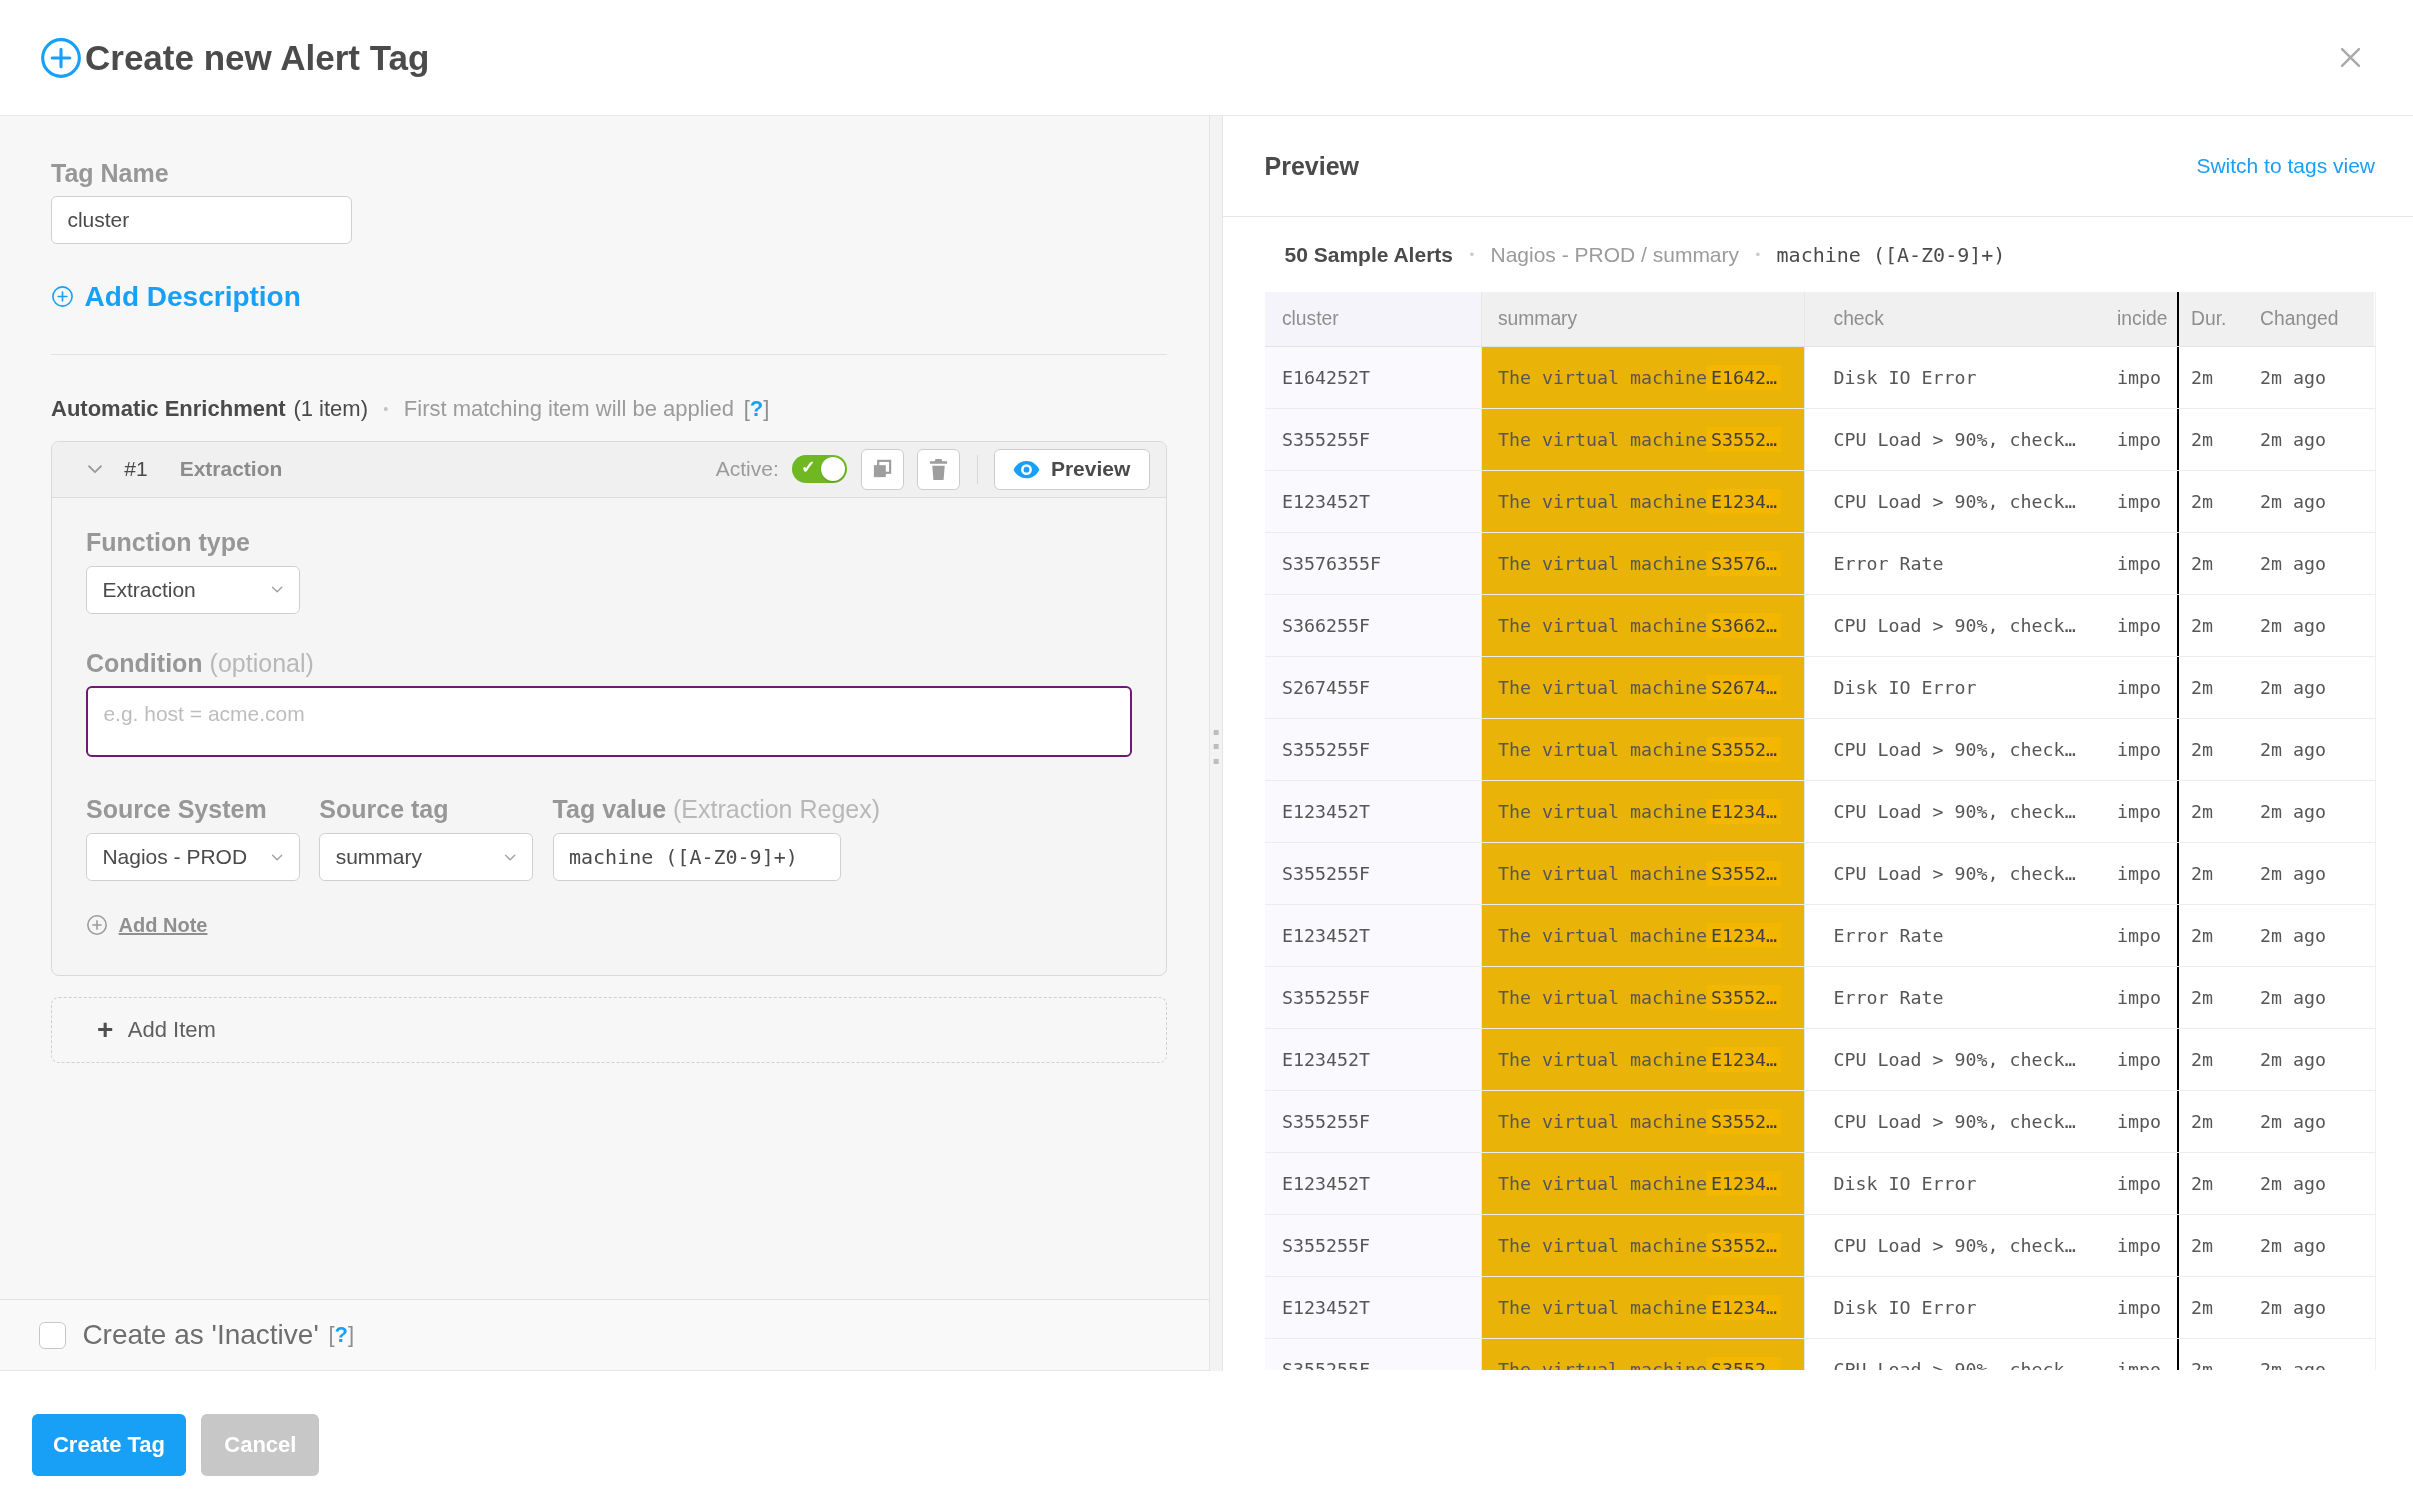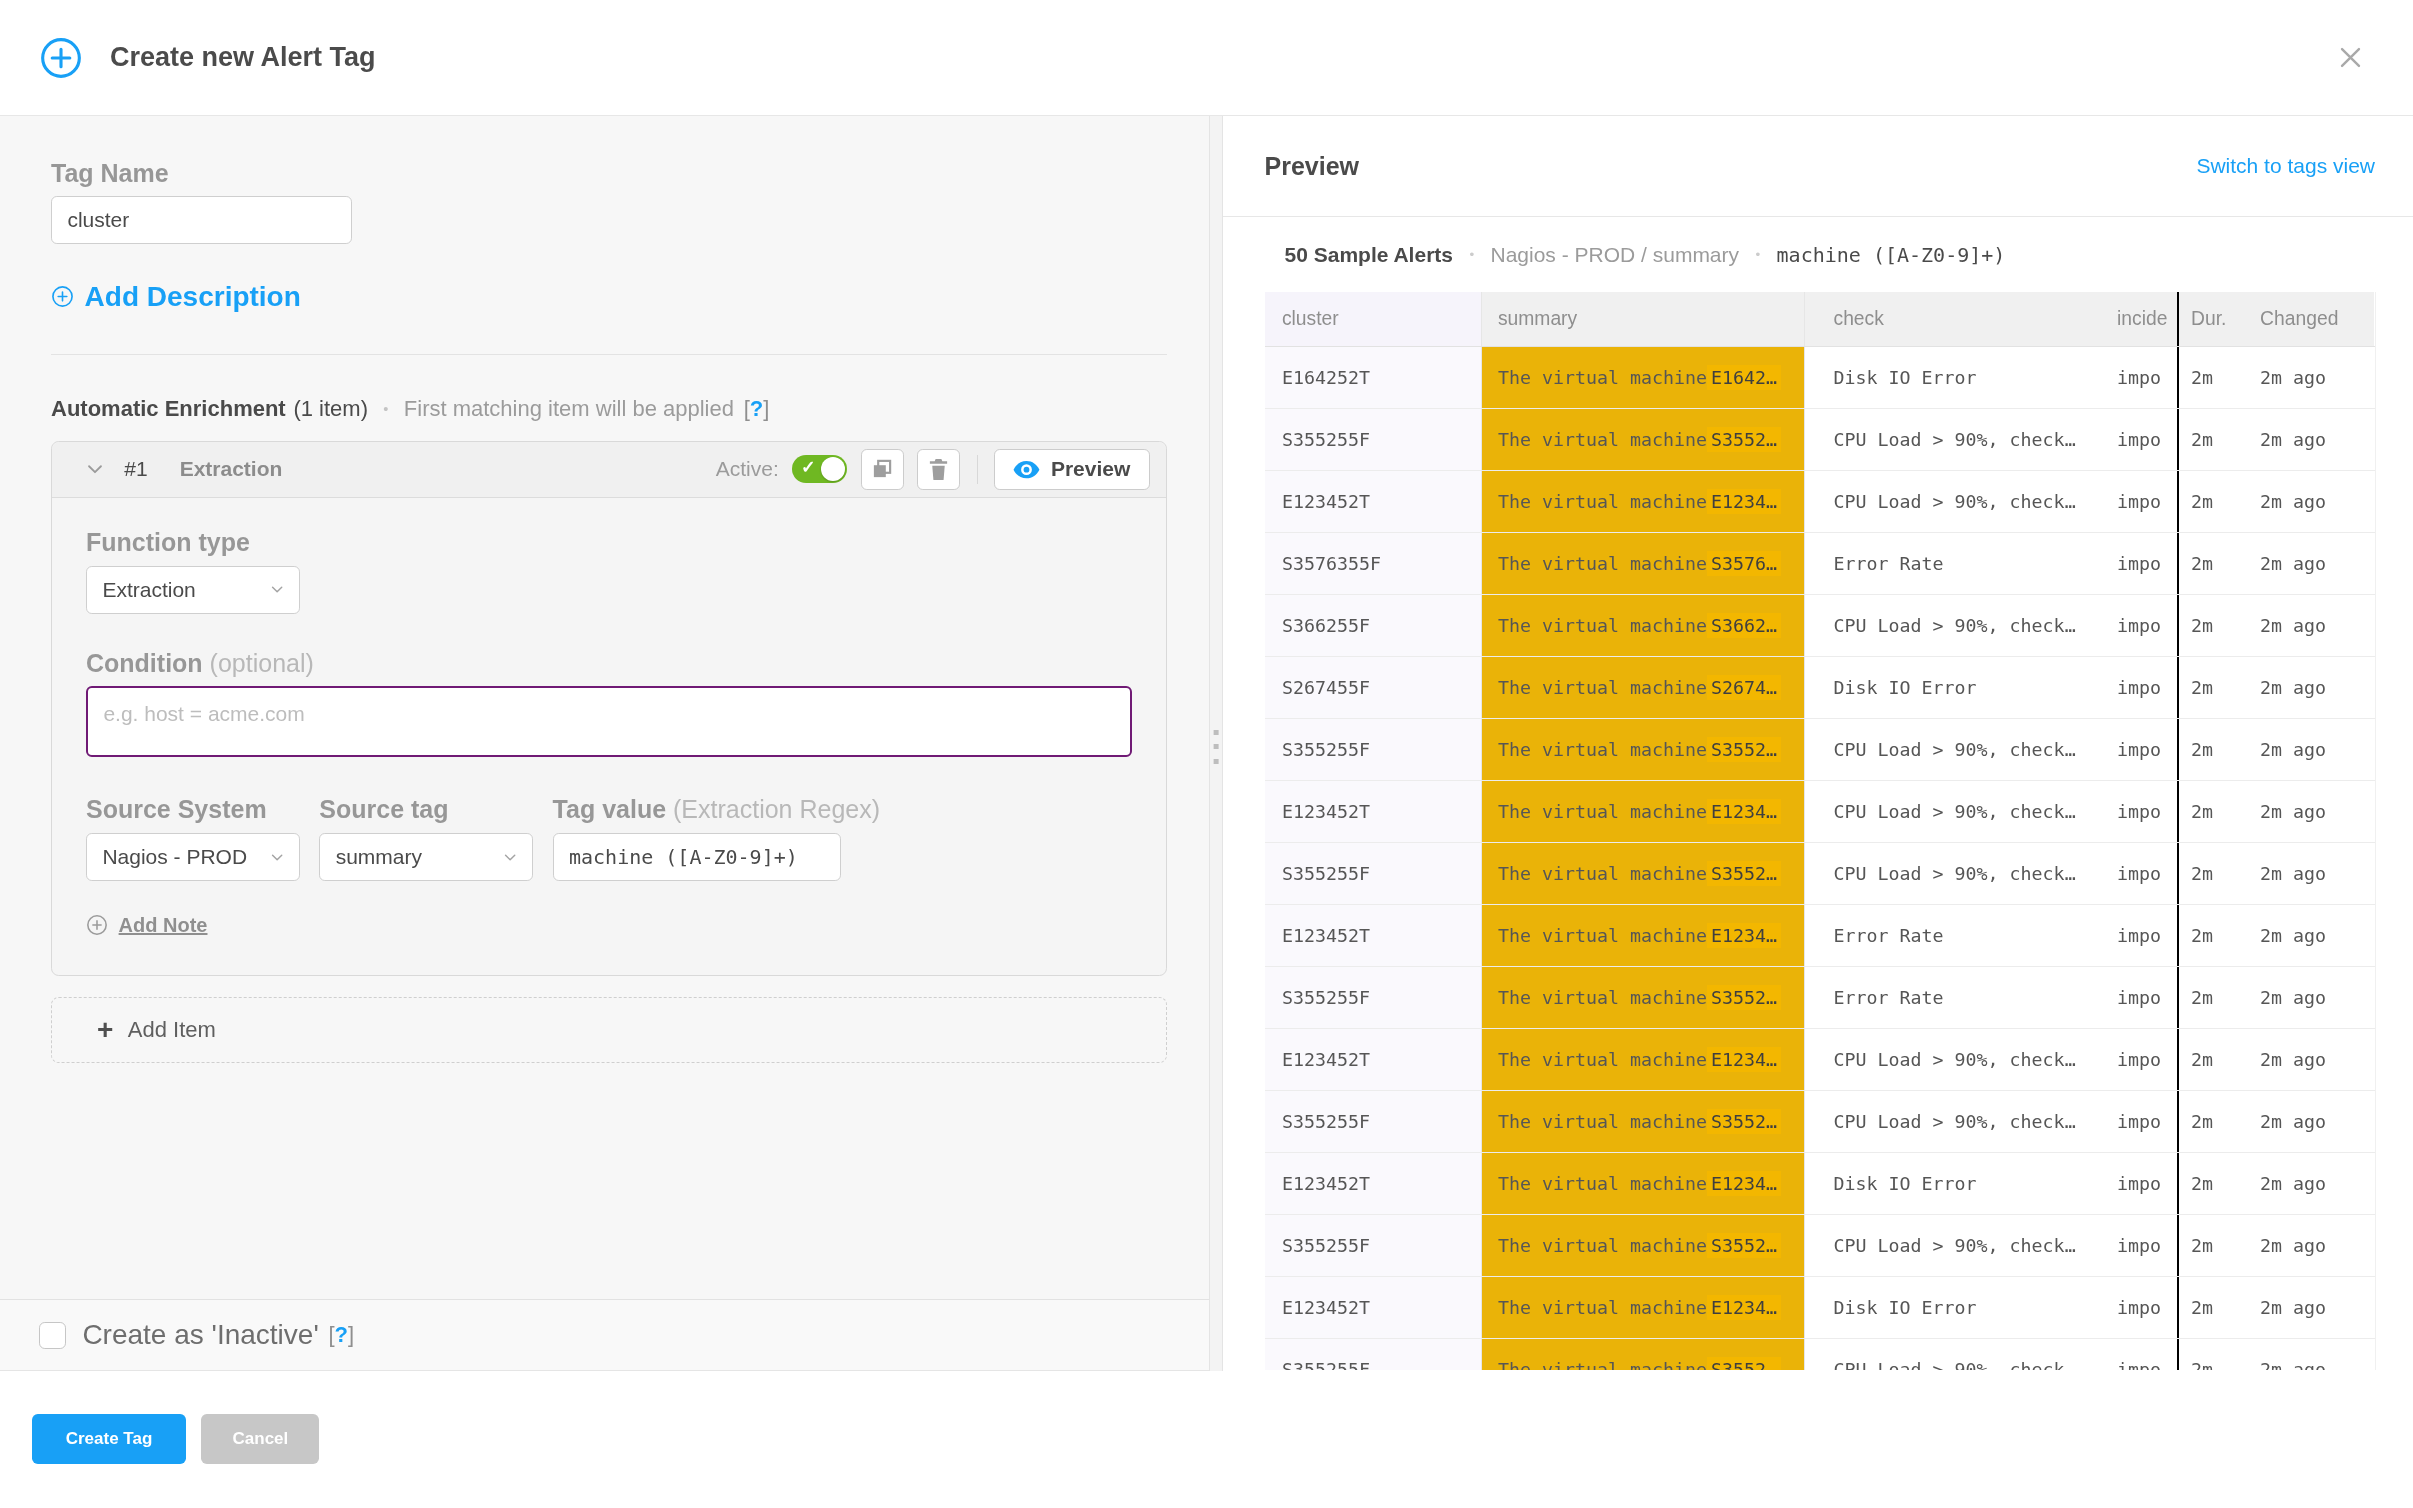--- a/index.html
+++ b/index.html
@@ -6,21 +6,21 @@
   :root {
     --accent-blue:#18a0f6; --toggle-green:#6fb822; --highlight-yellow:#f3b700;
   }
   body { background:#e9e9e9; font-family:"Liberation Sans", sans-serif; }
   .app { width:2414px; height:1508px; background:#fff; position:relative; overflow:hidden; }
 
   
   .modal-header { height:116px; border-bottom:1px solid #e7e7e7; display:flex; align-items:center;
                   padding:0 43px 0 39px; background:#fff; }
   .plus-circle-big { color:var(--accent-blue); display:flex; }
-  .modal-title { margin-left:27px; font-size:27px; font-weight:bold; color:#4b4b4b; }
+  .modal-title { margin-left:2px; font-size:35px; font-weight:bold; color:#4b4b4b; }
   .header-spacer { flex:1; }
   .close-btn { display:flex; cursor:pointer; padding:5.8px; }
 
   
   .main { display:flex; height:1392px; }
   .left-pane { width:1209px; display:flex; flex-direction:column; }
   .pane-divider { width:13.5px; background:#fff; }
   .divider-strip { height:1255px; background:#f3f3f3; border-left:1px solid #e4e4e4; border-right:1px solid #e4e4e4; position:relative; }
   .drag-dots { position:absolute; top:614px; left:50%; transform:translateX(-50%); display:flex; flex-direction:column; gap:9.7px; }
   .drag-dots i { width:4.8px; height:4.8px; background:#bdbdbd; display:block; }
@@ -85,21 +85,21 @@
                   display:flex; align-items:center; padding-left:45px; gap:14.5px; cursor:pointer; }
   .add-item-plus { font-size:28px; color:#4f4f4f; font-weight:bold; line-height:28px; }
   .add-item-text { font-size:22px; color:#5f5f5f; }
 
   .inactive-row { height:72px; background:#f9f9f9; border-top:1px solid #e2e2e2; border-bottom:1px solid #e5e5e5;
                   display:flex; align-items:center; padding-left:39px; }
   .checkbox { width:27px; height:27px; background:#fff; border:1.9px solid #c6c6c6; border-radius:5.8px; cursor:pointer; }
   .inactive-label { margin-left:16.4px; font-size:28px; color:#6e6e6e; }
 
   .left-footer { flex:1; background:#fff; padding:43px 0 0 32px; display:flex; gap:15.4px; align-items:flex-start; }
-  .btn { height:50px; border:none; border-radius:5.8px; font-size:17px; font-weight:bold; color:#fff;
+  .btn { height:62px; border:none; border-radius:5.8px; font-size:22px; font-weight:bold; color:#fff;
          display:flex; align-items:center; justify-content:center; cursor:pointer;
          font-family:"Liberation Sans", sans-serif; }
   .btn-primary { width:154px; background:var(--accent-blue); }
   .btn-secondary { width:118px; background:#c7c7c7; }
 
   
   .preview-header { height:101px; display:flex; align-items:center; padding:0 39px 0 42px; border-bottom:1px solid #e7e7e7; }
   .preview-title { font-size:25px; font-weight:bold; color:#4a4a4a; }
   .switch-link { font-size:21px; color:var(--accent-blue); cursor:pointer; }
   .meta-row { height:75px; display:flex; align-items:center; padding-left:62px; font-size:21px; white-space:nowrap; }

